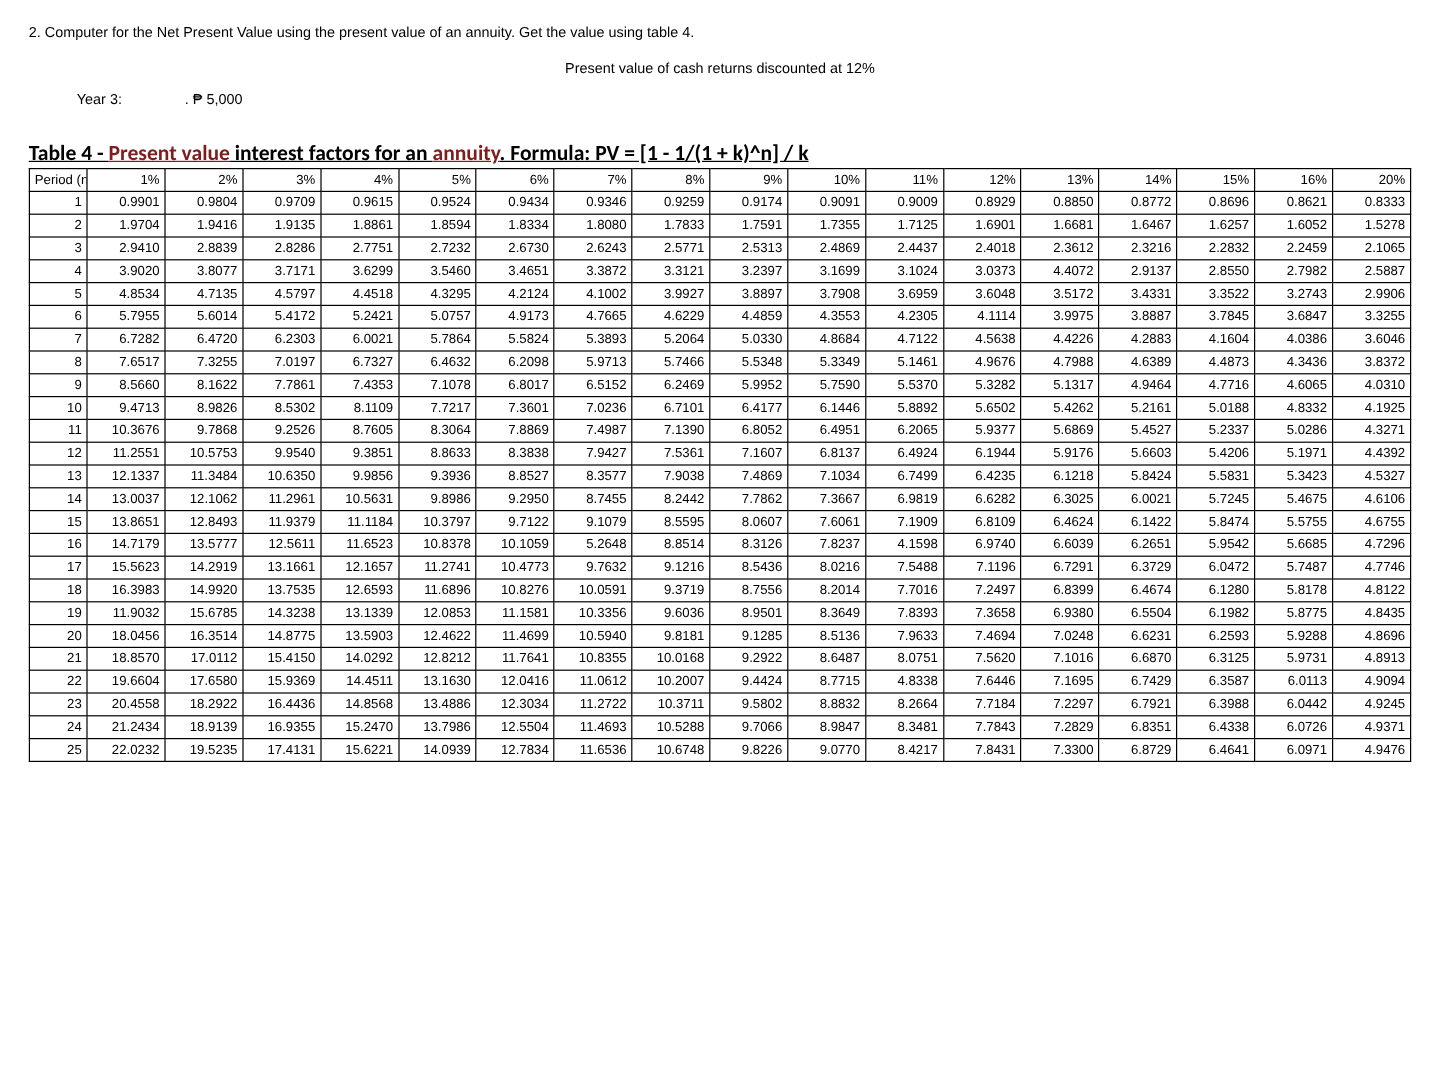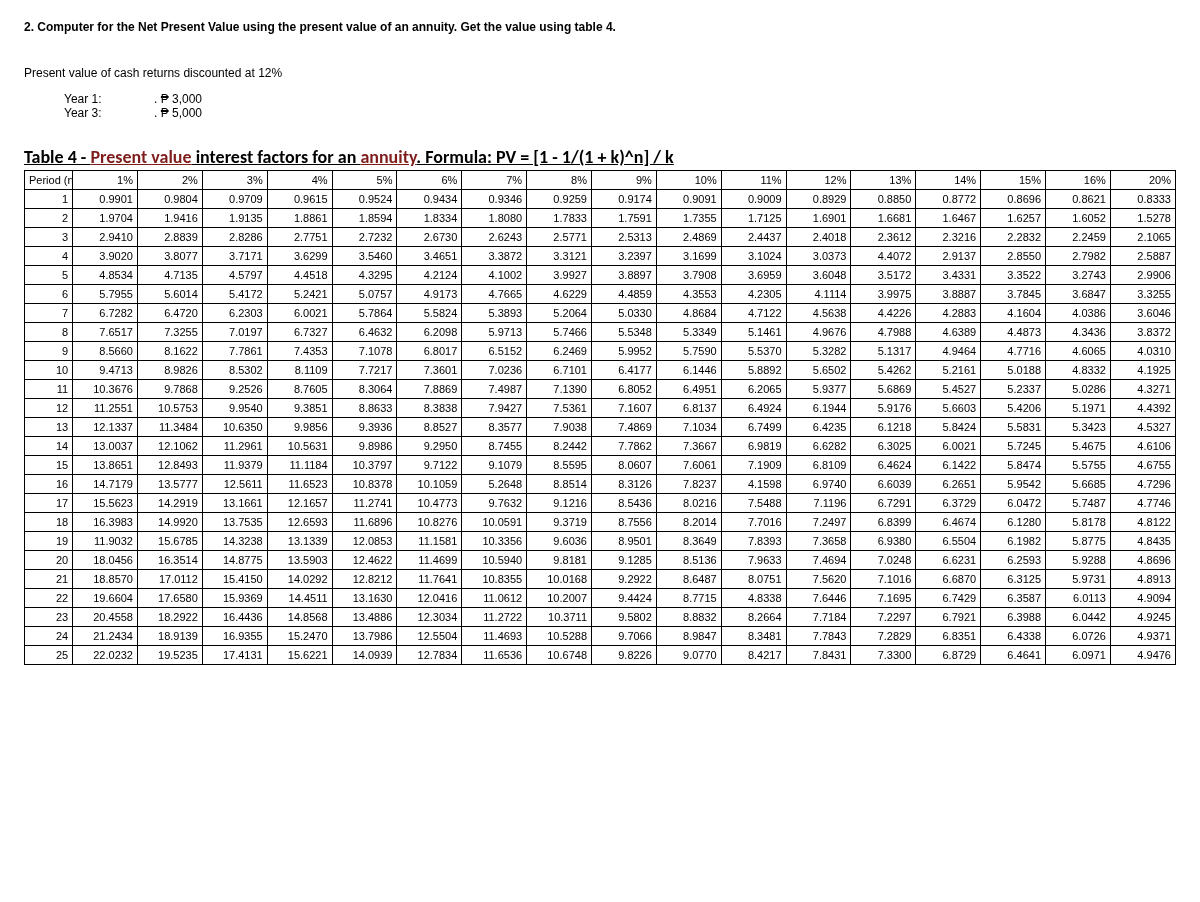--- a/index.html
+++ b/index.html
@@ -6,25 +6,26 @@
     font-family: Arial, sans-serif;
     font-size: 12px;
     color: #000;
     background: #fff;
     margin: 0;
     padding: 20px 24px;
     width: 1200px;
     box-sizing: border-box;
   }
   .question {
-    font-weight: bold;
-    margin-bottom: 32px;
+    font-weight: normal;
+    margin-bottom: 16px;
   }
   .subtext {
     margin-bottom: 12px;
+    text-align: center;
   }
   .year-block {
     margin-left: 40px;
     margin-bottom: 26px;
   }
   .year-row {
     display: flex;
   }
   .year-label {
     width: 90px;
@@ -66,24 +67,20 @@
   col.cfirst { width: 46px; }
   col.crest { width: 62px; }
 </style>
 </head>
 <body>
 
 <div class="question">2. Computer for the Net Present Value using the present value of an annuity. Get the value using table 4.</div>
 <div class="subtext">Present value of cash returns discounted at 12%</div>
 
 <div class="year-block" id="year-block">
-    <div class="year-row">
-      <div class="year-label">Year 1:</div>
-      <div class="year-amount">. ₱ 3,000</div>
-    </div>
     <div class="year-row">
       <div class="year-label">Year 3:</div>
       <div class="year-amount">. ₱ 5,000</div>
     </div>
   </div>
 
 <div class="table-title">
   <span class="u">Table 4 - </span><span class="u red">Present value</span><span class="u"> interest factors for an </span><span class="u red">annuity</span><span class="u">. Formula: PV = [1 - 1/(1 + k)^n] / k</span>
 </div>
 

